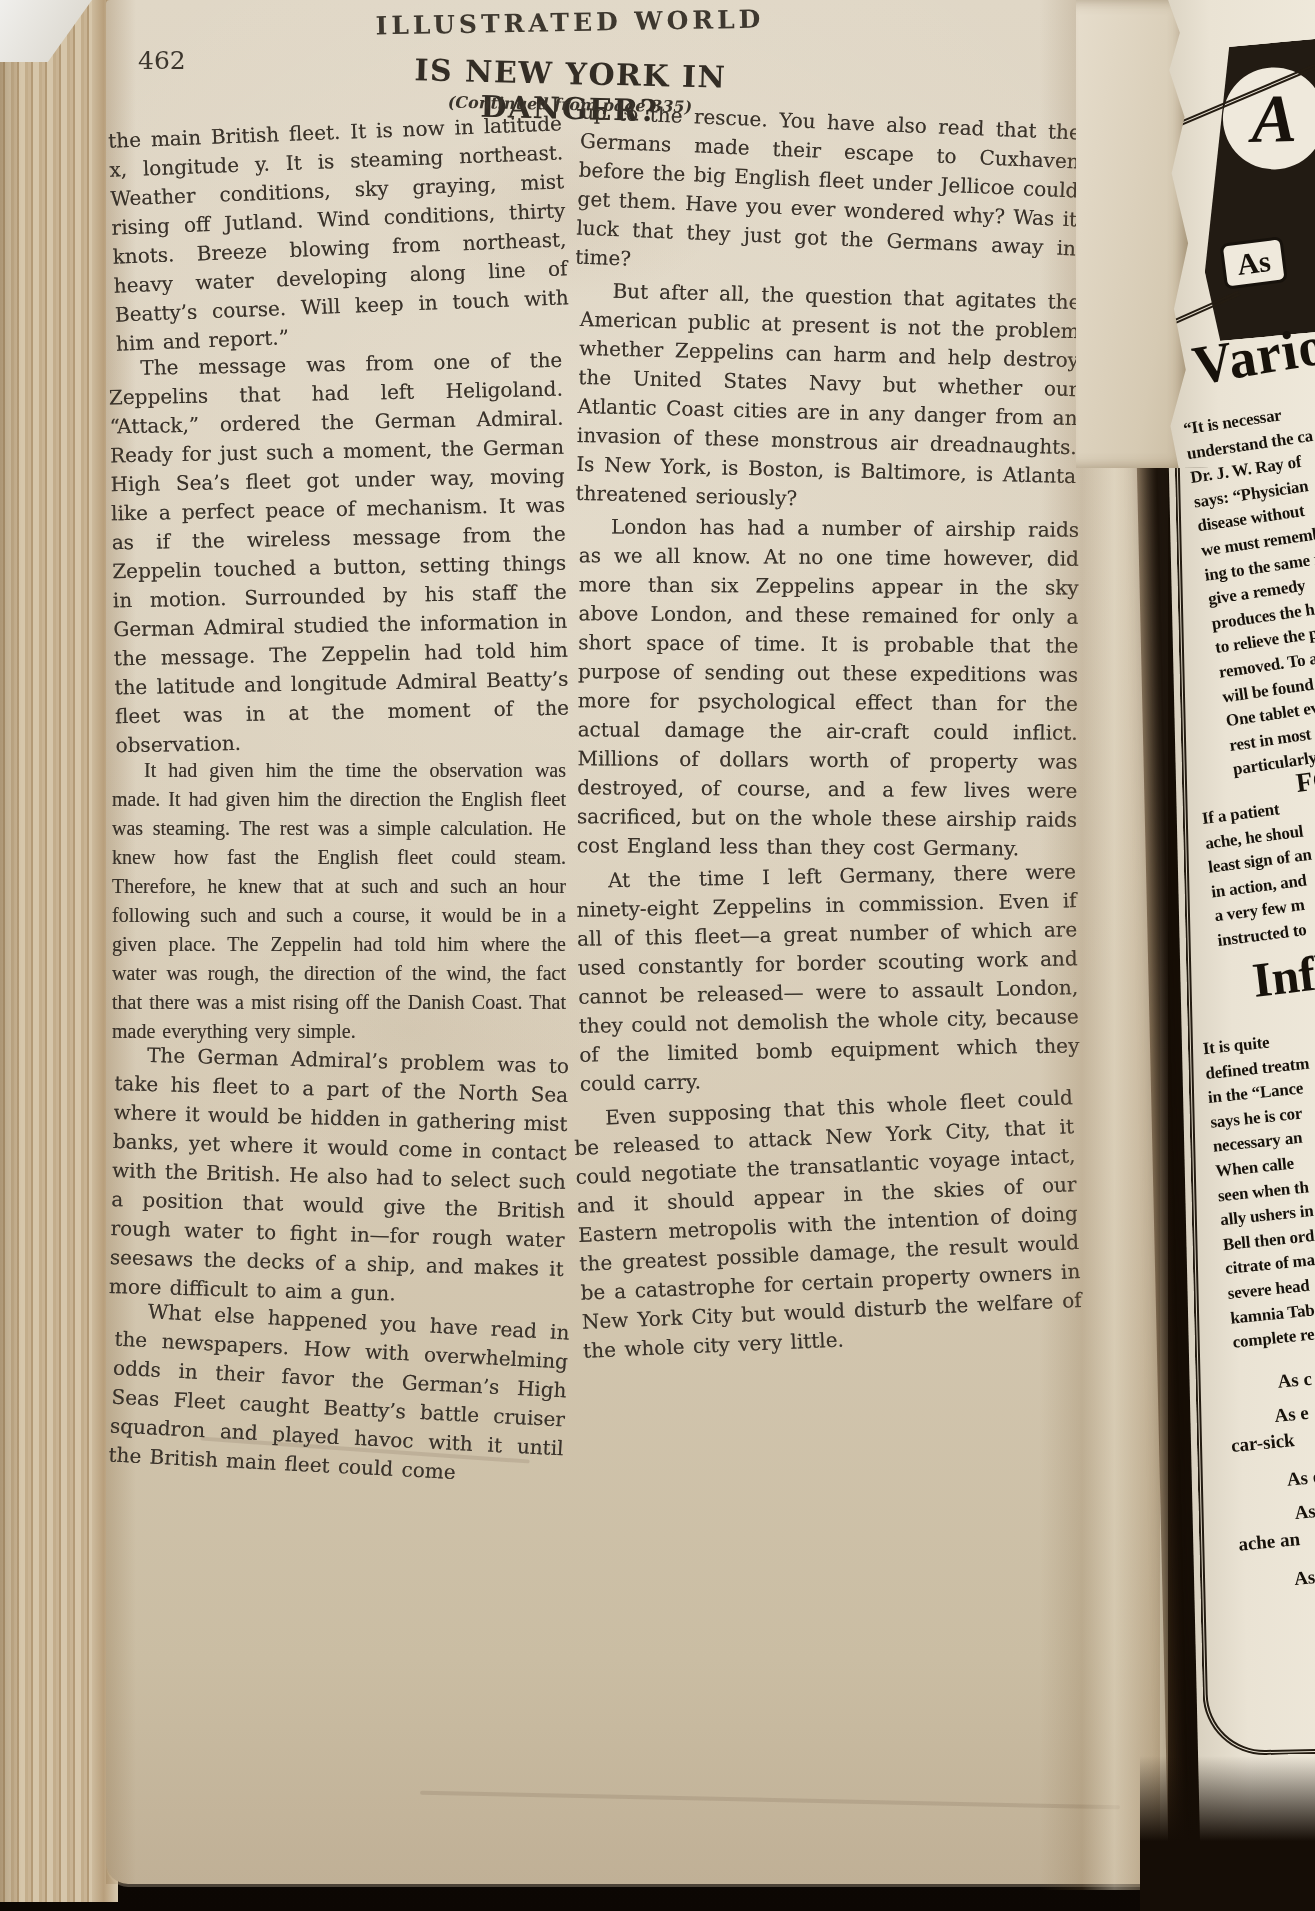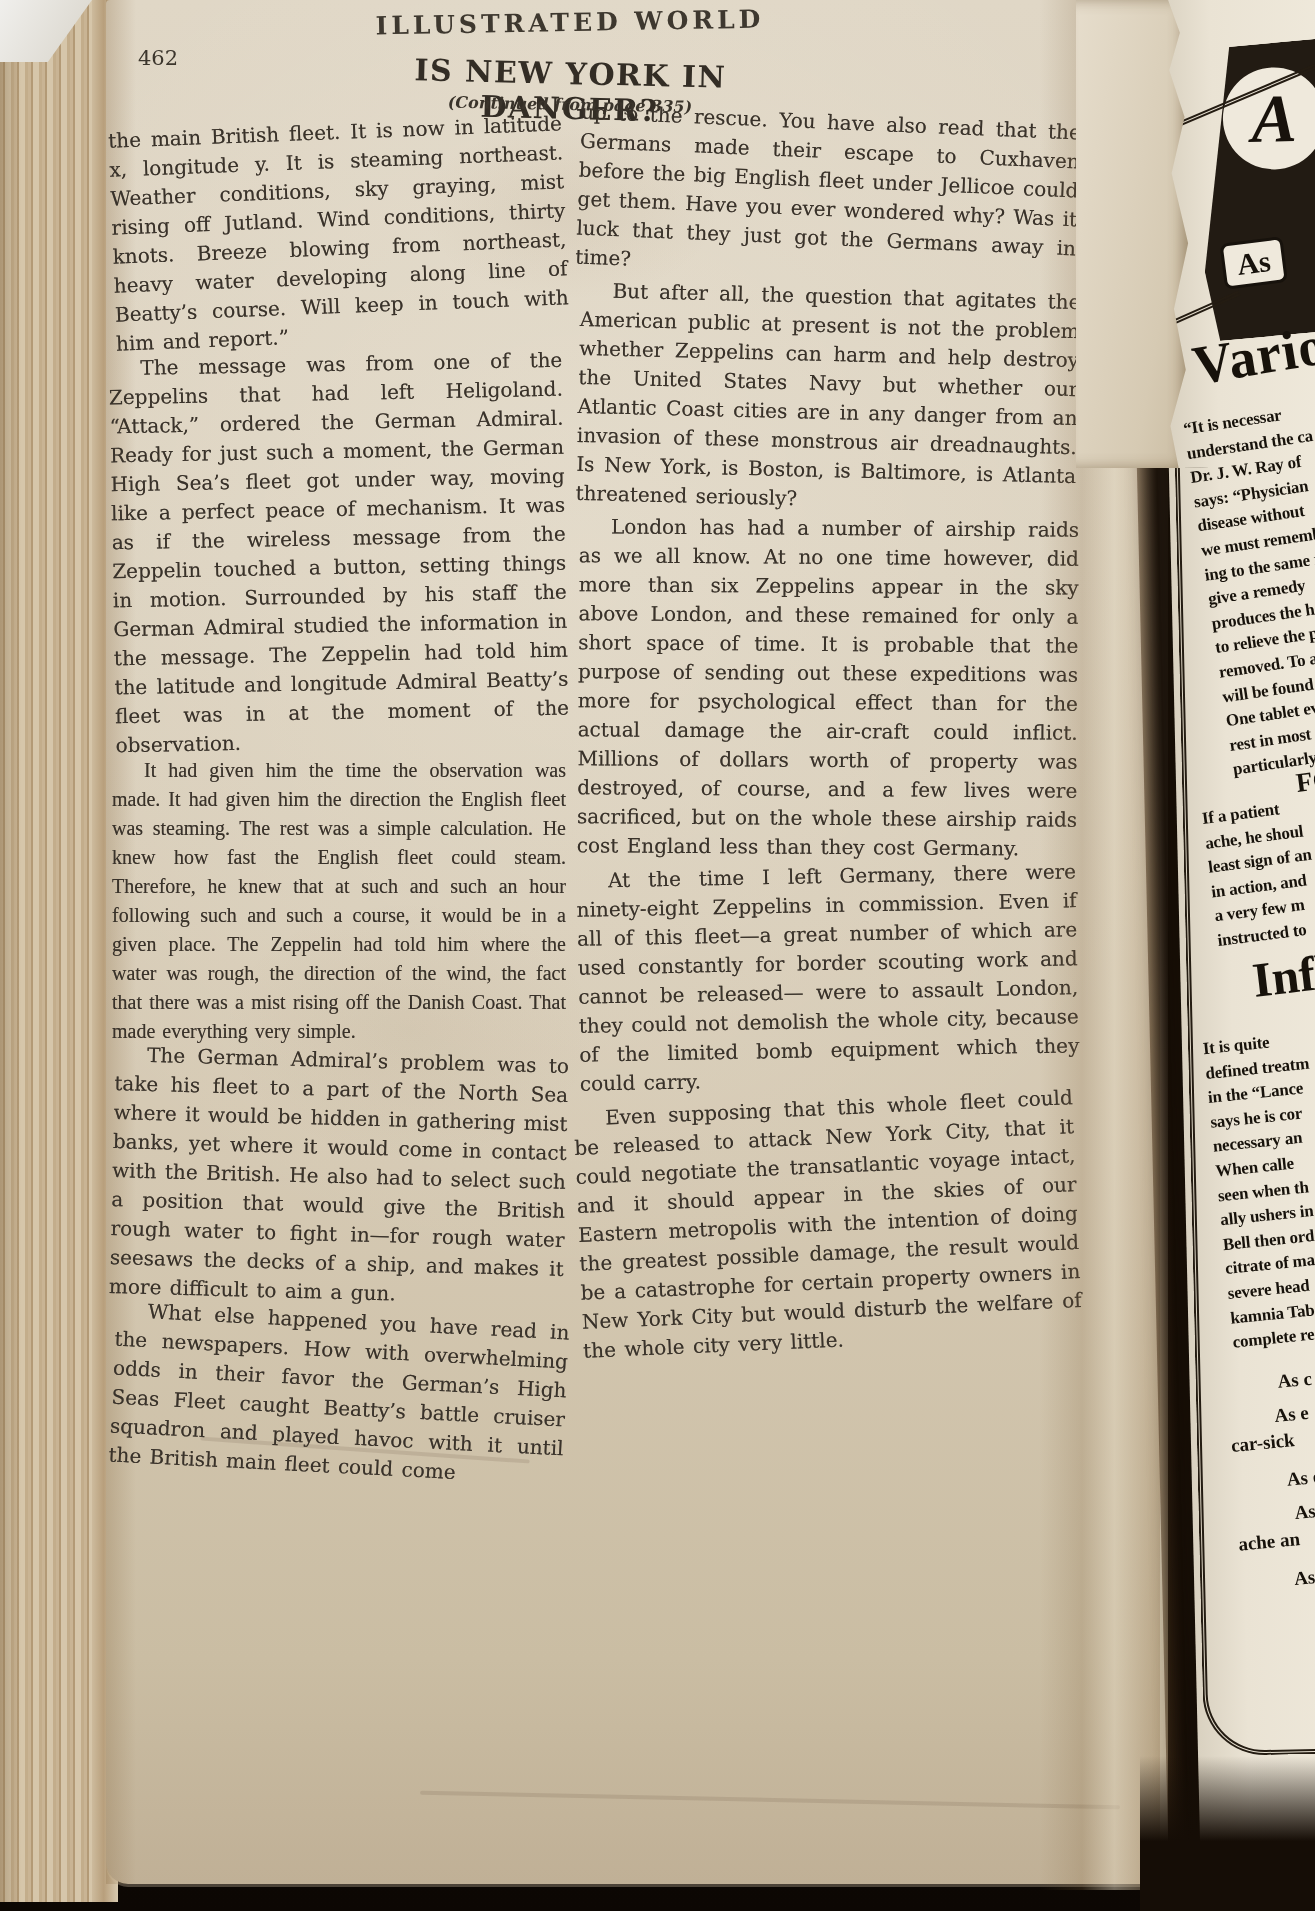--- a/index.html
+++ b/index.html
@@ -23,21 +23,21 @@
     background:
       radial-gradient(90% 55% at 45% 30%, rgba(255,252,244,.20), rgba(0,0,0,0) 70%),
       linear-gradient(180deg,#e0d7c6 0%,#dcd2bf 30%,#d5c9b3 62%,#cabda3 88%,#c0b096 100%);}
   .page:before{content:"";position:absolute;left:0;top:0;width:30px;height:100%;
     background:linear-gradient(90deg,rgba(140,110,70,.30),rgba(0,0,0,0));}
   .stain{position:absolute;border-radius:50%;z-index:3;pointer-events:none;}
   .smudge{position:absolute;height:4px;background:rgba(70,52,32,.12);border-radius:2px;z-index:3;}
   
   .runhead{position:absolute;left:370px;top:8px;width:400px;text-align:center;z-index:3;
     font-size:25px;font-weight:600;letter-spacing:4px;color:#3e382f;transform:rotate(-1deg);}
-  .pagenum{position:absolute;left:138px;top:46px;font-size:21px;color:#3c362d;z-index:3;}
+  .pagenum{position:absolute;left:138px;top:46px;font-size:25px;color:#3c362d;z-index:3;}
   .title{position:absolute;left:330px;top:56px;width:480px;text-align:center;z-index:3;
     font-size:30px;font-weight:700;letter-spacing:1.5px;color:#332d25;transform:rotate(1.4deg);}
   .subtitle{position:absolute;left:330px;top:95px;width:480px;text-align:center;z-index:3;
     font-size:16px;font-style:italic;font-weight:700;color:#3a342b;transform:rotate(1.1deg);}
   .col{position:absolute;z-index:3;color:#39322a;font-size:20px;line-height:29px;
     text-align:justify;word-spacing:2px;text-shadow:0 0 .6px rgba(57,50,41,.55);}
   .col-left{left:112px;top:118px;width:454px;}
   .col-right{left:578px;top:108px;width:500px;}
   .col p{margin:0;text-indent:1.6em;}
   .col p.noindent{text-indent:0;}

